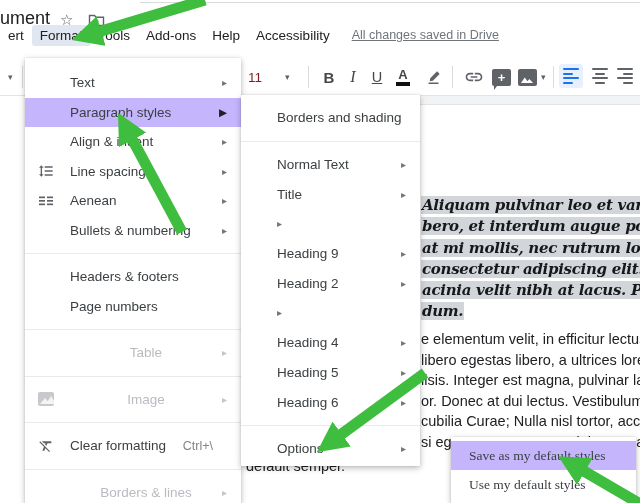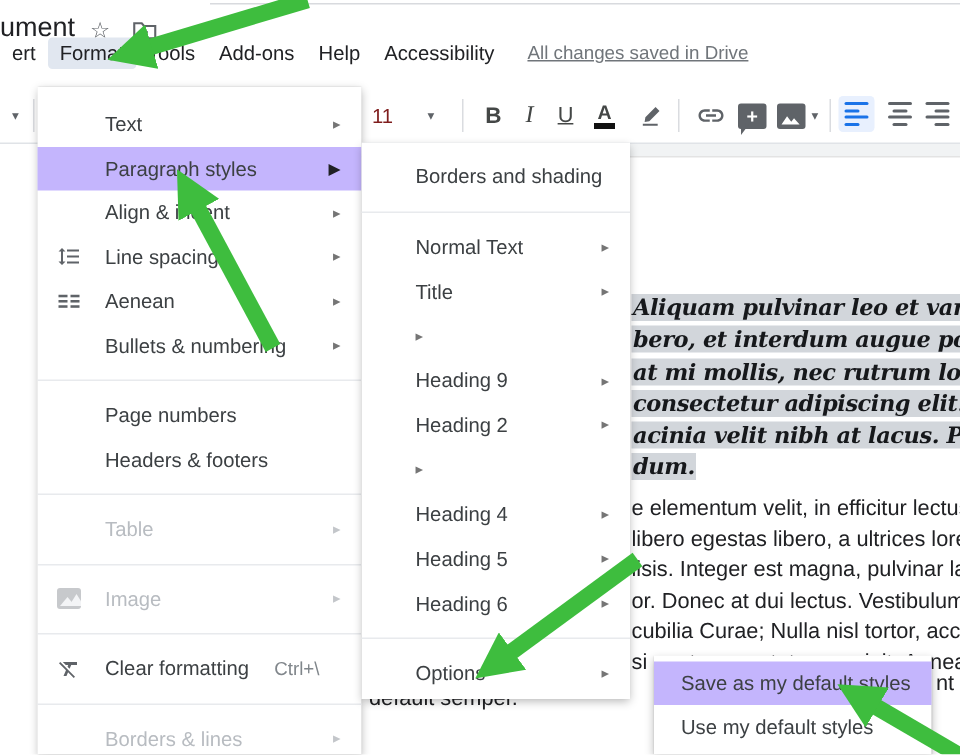--- a/index.html
+++ b/index.html
@@ -68,34 +68,34 @@
 
   
   .panel { position:absolute; background:#fff;
     box-shadow:0 2px 6px rgba(0,0,0,.28), 0 0 1px rgba(0,0,0,.2);
     font-size:13.5px; color:#3c4043; }
   .row { position:relative; display:flex; align-items:center; cursor:default; }
   .row .lab { flex:1 1 auto; }
   .row .arr { font-size:10px; color:#757575; margin-right:2px; }
   .row .arr.open { color:#202124; font-size:10.5px; }
   .row.hl { background:#c4b5fd;gap:19px; }
-  .row.dis { color:#b8bcc1; }
+  .row.dis { color:#b8bcc1;text-align:center; }
   .row.dis .arr { color:#c3c6ca; }
   .mdiv { height:1px; background:#e8eaed; margin:8px 0; }
   .sc { color:#80868b; font-size:12.5px; margin-right:16px; }
 
   #format-menu { left:25px; top:58px; width:216px; height:445px; z-index:5; padding-top:10px; }
   #format-menu .row { height:29.5px; padding-left:45px; padding-right:12px; }
   #format-menu .micon { position:absolute; left:12px; top:50%; transform:translateY(-50%);
     width:18px; height:18px; display:flex; align-items:center; justify-content:center; }
 
   #para-menu { left:241px; top:95px; width:179px; height:371px; z-index:6; padding-top:8px; }
   #para-menu .row { height:29.7px; padding-left:36px; padding-right:12px; }
 
-  #options-menu { left:436px; top:437px; width:185px; height:66px; z-index:8; padding-top:4px; }
+  #options-menu { left:451px; top:437px; width:185px; height:66px; z-index:8; padding-top:4px;font-family:Liberation Serif, serif; }
   #options-menu .row { height:29px; padding-left:18px; padding-right:10px; }
 
   
   .img-dis { width:16px; height:14px; background:#c7c9cc; border-radius:2px; position:relative; overflow:hidden; }
   .img-dis i { position:absolute; left:2px; bottom:2px; width:0; height:0;
     border-left:5px solid transparent; border-right:5px solid transparent;
     border-bottom:6px solid #f3f4f6; }
   .img-dis i.m2 { left:8px; border-bottom-width:8px; }
 
   #arrows { position:absolute; left:0; top:0; z-index:20; pointer-events:none; }
@@ -253,24 +253,24 @@
     </span>
     <span class="lab">Aenean</span>
     <span class="arr">▸</span>
   </div>
   <div class="row">
     <span class="lab">Bullets &amp; numbering</span>
     <span class="arr">▸</span>
   </div>
   <div class="mdiv"></div>
   <div class="row">
+    <span class="lab">Headers &amp; footers</span>
+  </div>
+  <div class="row">
     <span class="lab">Page numbers</span>
-  </div>
-  <div class="row">
-    <span class="lab">Headers &amp; footers</span>
   </div>
   <div class="mdiv"></div>
   <div class="row dis">
     <span class="lab">Table</span>
     <span class="arr">▸</span>
   </div>
   <div class="mdiv"></div>
   <div class="row dis">
     <span class="micon">
       <span class="img-dis">

